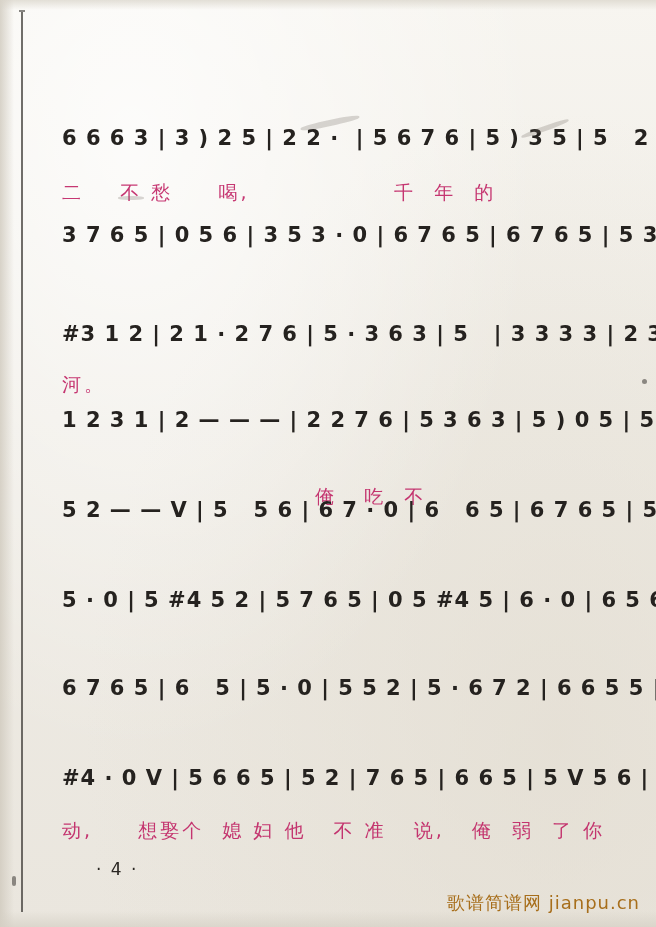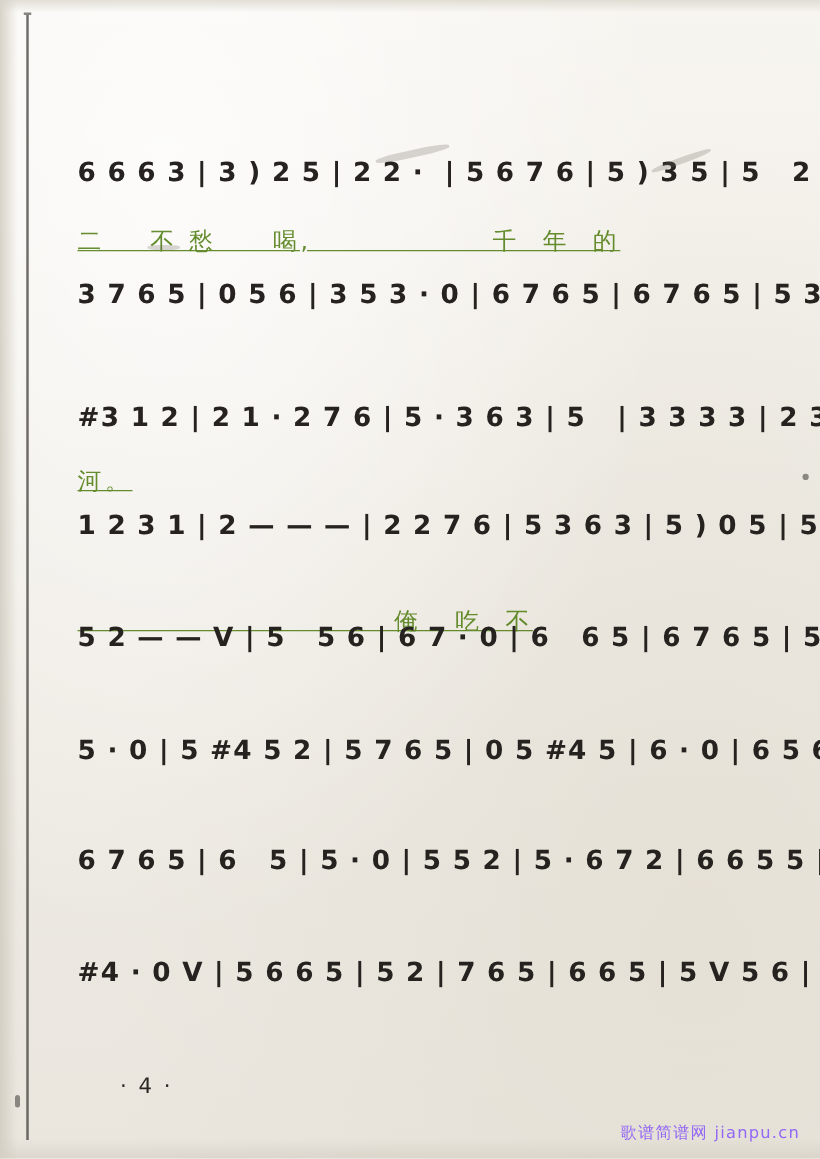--- a/index.html
+++ b/index.html
@@ -83,42 +83,41 @@
     letter-spacing: 1px;
     line-height: 1;
     white-space: pre;
     font-weight: 600;
   }
   .lyric {
     font-family: "DejaVu Sans", sans-serif;
     font-size: 19px;
     letter-spacing: 3px;
     white-space: pre;
-    color: #4d7c0f;
+    color: #be185d;
     opacity: 0.86;
-    text-decoration: underline;
   }
 
   .page-number {
     position: absolute;
     left: 96px;
     bottom: 48px;
     font-family: "DejaVu Sans", sans-serif;
     font-size: 17px;
     color: #2b2723;
     letter-spacing: 2px;
   }
 
   .watermark {
     position: absolute;
     right: 16px;
     bottom: 12px;
     font-family: "DejaVu Sans", sans-serif;
-    font-size: 13px;
-    color: #8b5cf6;
+    font-size: 18px;
+    color: #a16207;
     letter-spacing: 1px;
     opacity: 0.9;
     text-align: right;
   }
 
   .speck {
     position: absolute;
     background: #3a3733;
     border-radius: 50%;
     opacity: 0.55;
@@ -175,20 +174,23 @@
     <div class="notes">5 · 0 | 5 #4 5 2 | 5 7 6 5 | 0 5 #4 5 | 6 · 0 | 6 5 6 6 |</div>
   </div>
 
   <div class="staff" style="top:678px;">
     <div class="notes">6 7 6 5 | 6   5 | 5 · 0 | 5 5 2 | 5 · 6 7 2 | 6 6 5 5 |</div>
   </div>
 
   <div class="staff" style="top:768px;">
     <div class="notes">#4 · 0 V | 5 6 6 5 | 5 2 | 7 6 5 | 6 6 5 | 5 V 5 6 | #6 5 5 6 |</div>
   </div>
+  <div class="staff" style="top:818px;">
+    <div class="lyric">动,     想娶个  媳 妇 他   不 准   说,   俺  弱  了 你</div>
+  </div>
 
   <div class="page-number">· 4 ·</div>
   <div class="watermark">歌谱简谱网 jianpu.cn</div>
 
   <div class="speck" style="left:642px; top:379px; width:5px; height:5px;"></div>
   <div class="speck" style="left:12px; top:876px; width:4px; height:10px; border-radius:2px;"></div>
   <div class="smudge" style="left:300px; top:120px; width:60px; height:6px; transform:rotate(-12deg);"></div>
   <div class="smudge" style="left:520px; top:126px; width:50px; height:5px; transform:rotate(-20deg);"></div>
   <div class="smudge" style="left:118px; top:196px; width:26px; height:4px;"></div>
 </div>

